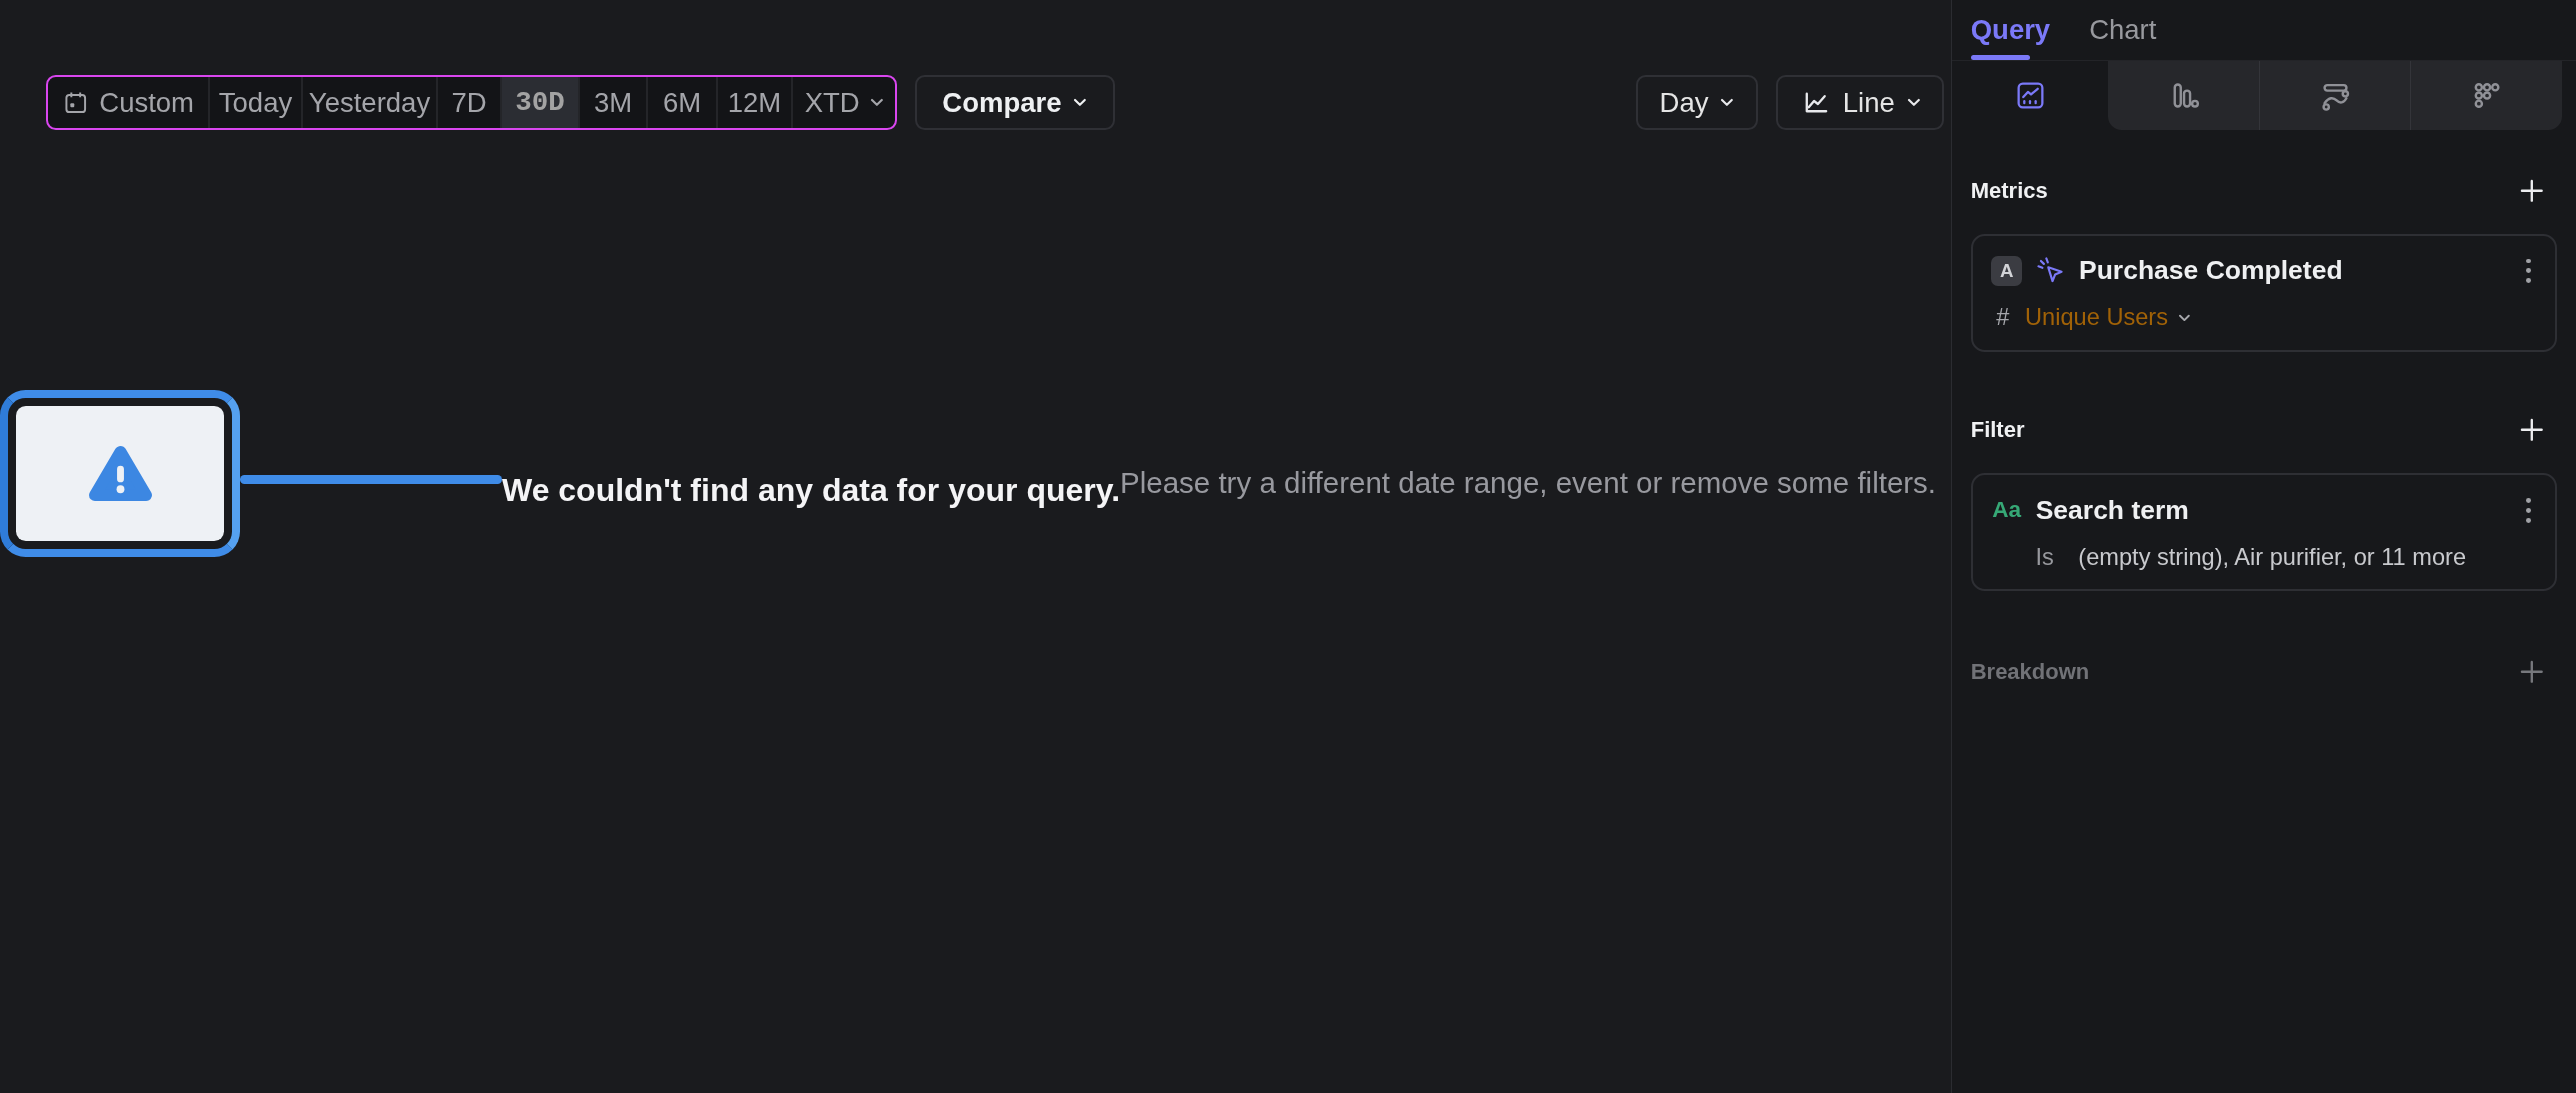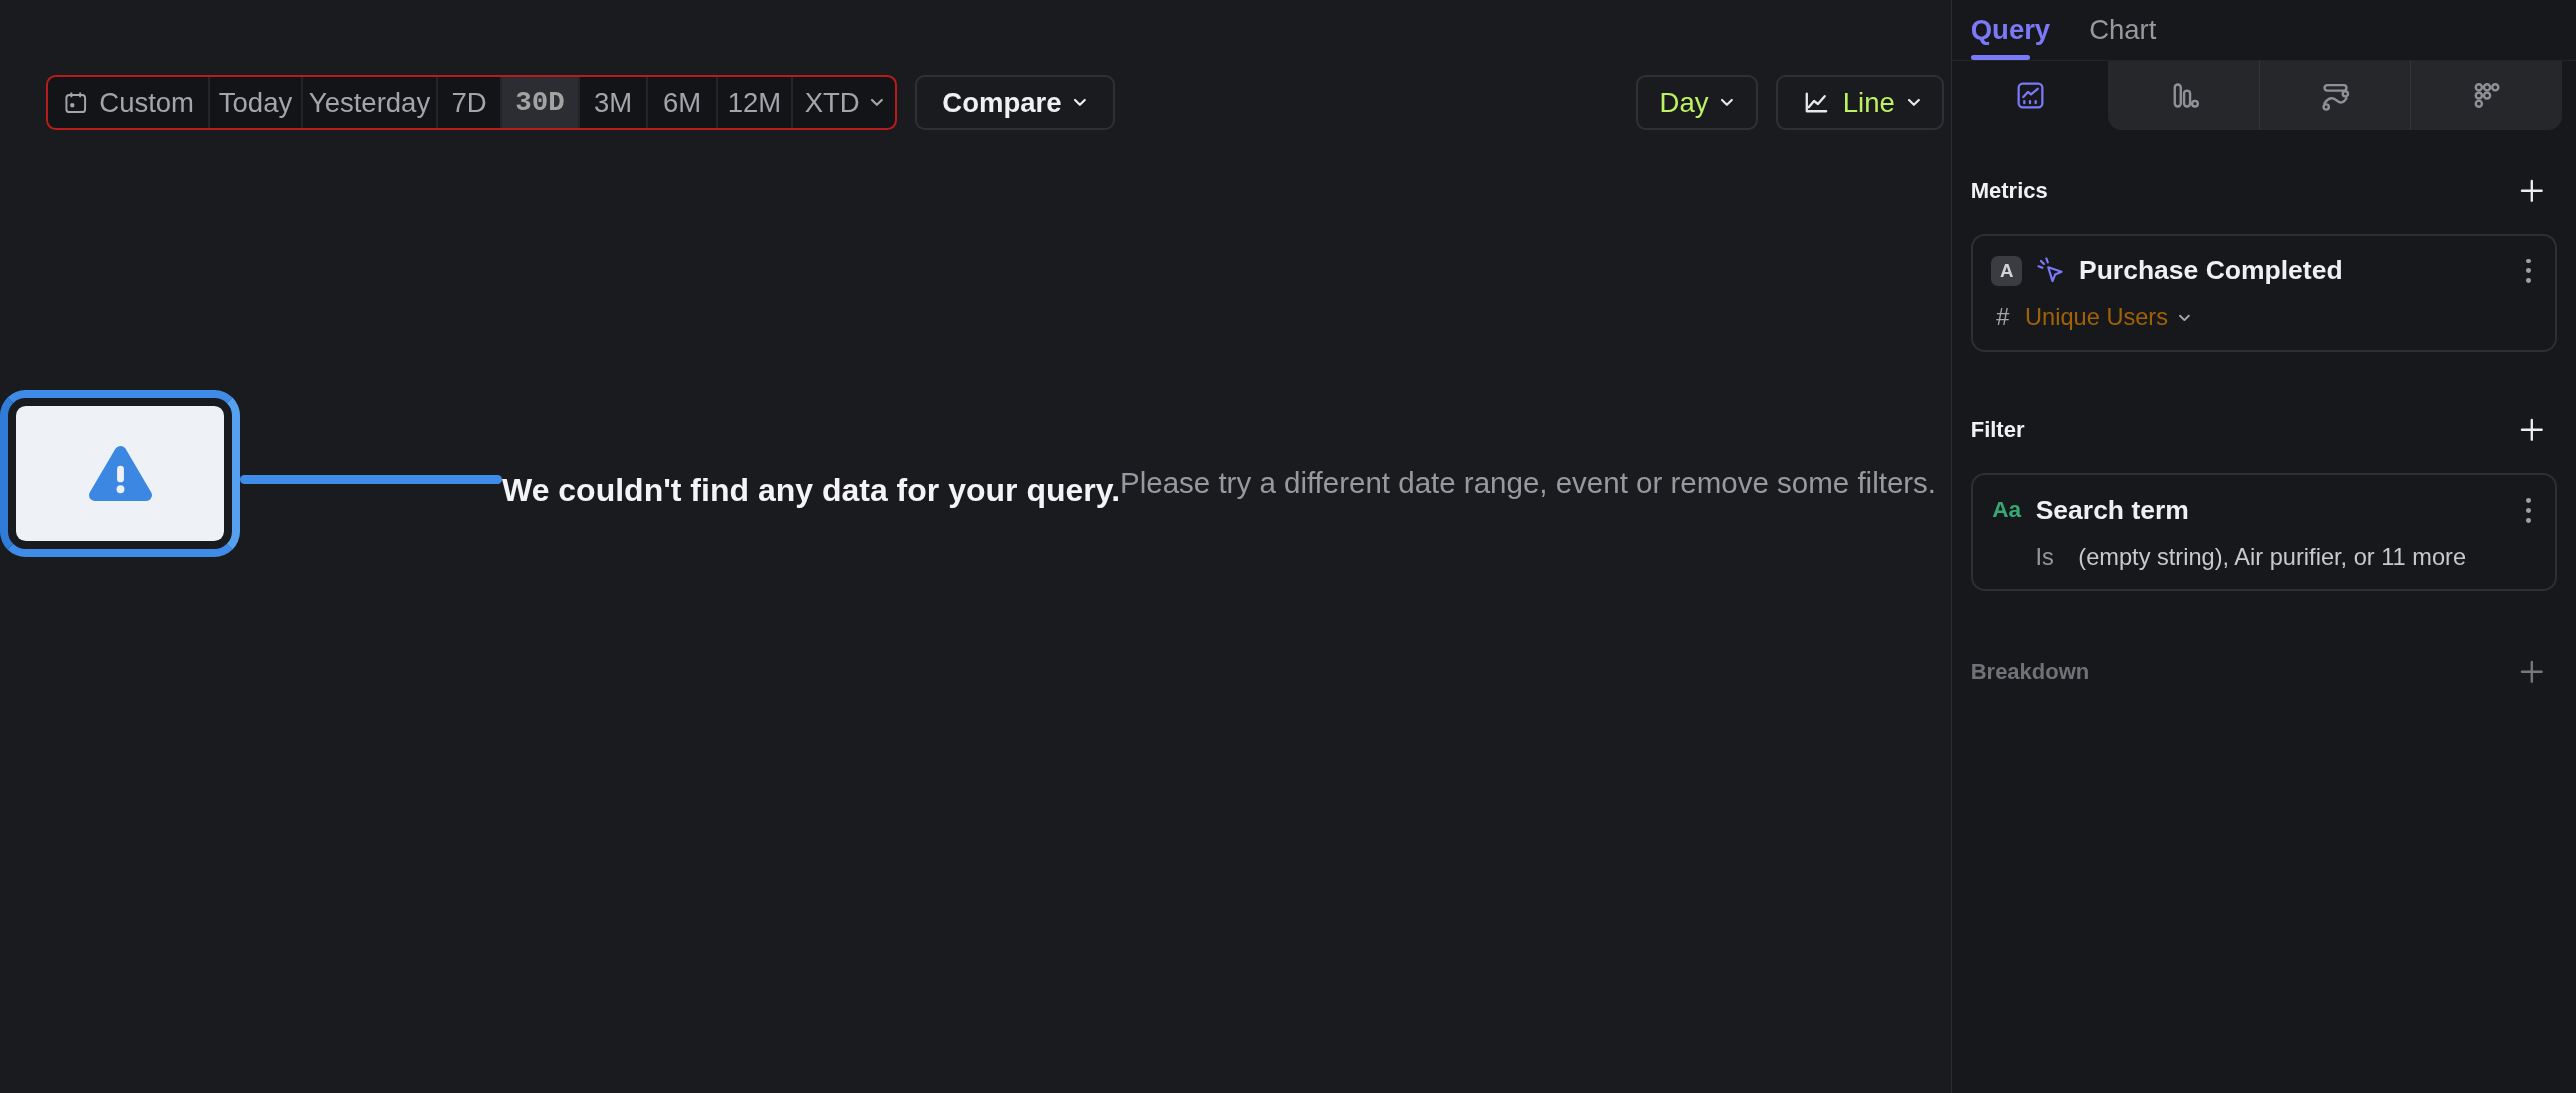--- a/index.html
+++ b/index.html
@@ -8,42 +8,42 @@
   .app {
     position:relative; width:2576px; height:1093px;
     background:#1a1b1e; overflow:hidden; color:#e8e9ec;
   }
   
   .main { position:absolute; left:0; top:0; width:1951px; height:1093px; }
 
   .toolbar { position:absolute; left:46px; top:75px; display:flex; align-items:stretch; }
   .range-group {
     display:flex; height:55px; background:#131417;
-    border:2px solid #b91c1c; border-radius:9.8px; overflow:hidden;
+    border:2px solid #d946ef; border-radius:9.8px; overflow:hidden;
   }
   .seg {
     display:flex; align-items:center; justify-content:center; gap:9.8px;
     background:transparent; border:none; border-right:2px solid #242529;
     color:#a4a5aa; font-size:27.5px; font-family:inherit; cursor:pointer; white-space:nowrap;
   }
   .seg:last-child { border-right:none; }
   .seg-0{width:162px;} .seg-1{width:93px;} .seg-2{width:135px;} .seg-3{width:64px;}
   .seg-4{width:78px;} .seg-5{width:68px;} .seg-6{width:70px;} .seg-7{width:75px;} .seg-8{width:102px;}
   .seg.selected { background:#2b2d33; color:#a3a3a3; font-weight:700;font-family:Liberation Mono, monospace; }
   .compare-btn {
     margin-left:17.7px; height:55px; padding:0 25.6px;
     display:flex; align-items:center; gap:11.8px;
     background:transparent; border:2px solid #2f3035; border-radius:9.8px;
     color:#eef0f2; font-size:27.5px; font-weight:600; font-family:inherit; cursor:pointer;
   }
   .right-controls { position:absolute; left:1636px; top:75px; display:flex; gap:18.7px; }
   .ctrl-btn {
     height:55px; padding:0 21.6px; display:flex; align-items:center; gap:11.8px;
     background:transparent; border:2px solid #2f3035; border-radius:9.8px;
-    color:#bef264; font-size:27.5px; font-family:inherit; cursor:pointer; white-space:nowrap;
+    color:#e5e5e5; font-size:27.5px; font-family:inherit; cursor:pointer; white-space:nowrap;
   }
   .chev { flex:none; }
   .icon { display:inline-flex; flex:none; }
 
   
   .empty-state {
     position:absolute; left:0; top:390px; width:1951px;
     display:flex; flex-direction:row; align-items:center;
   }
   .laptop {

